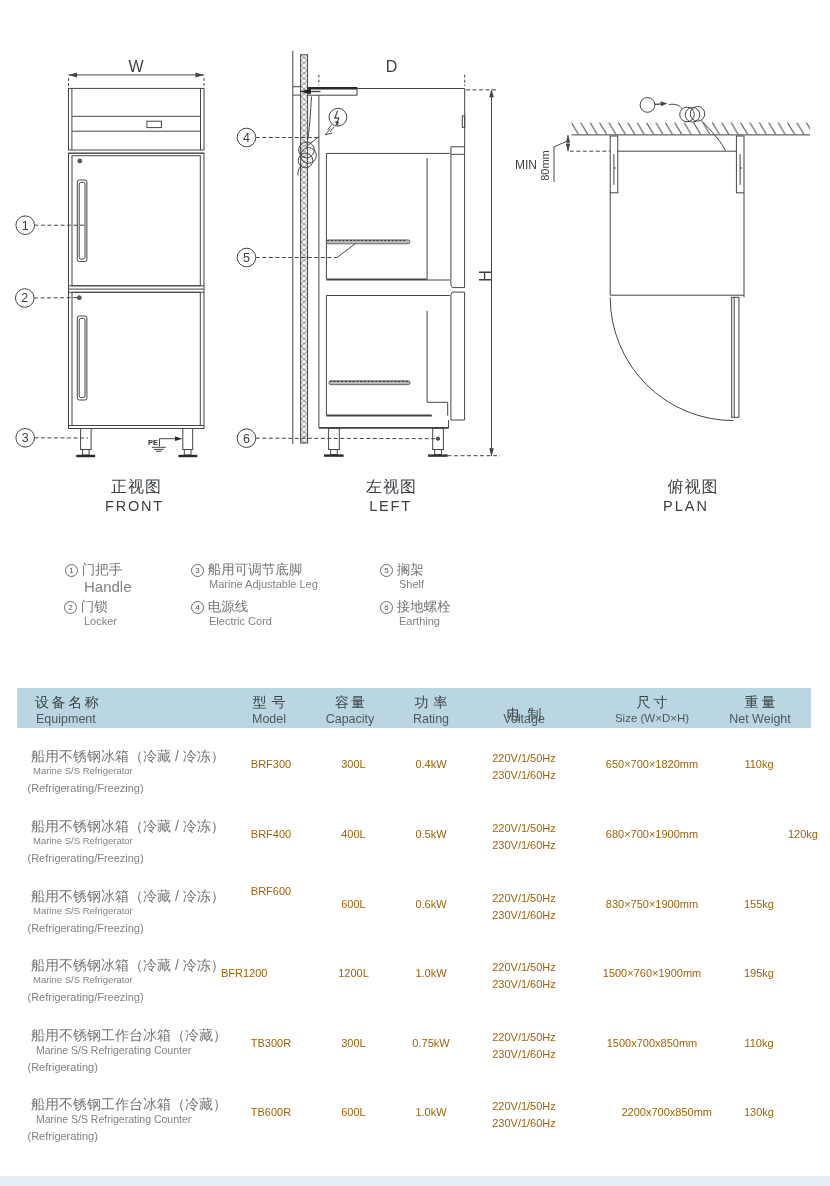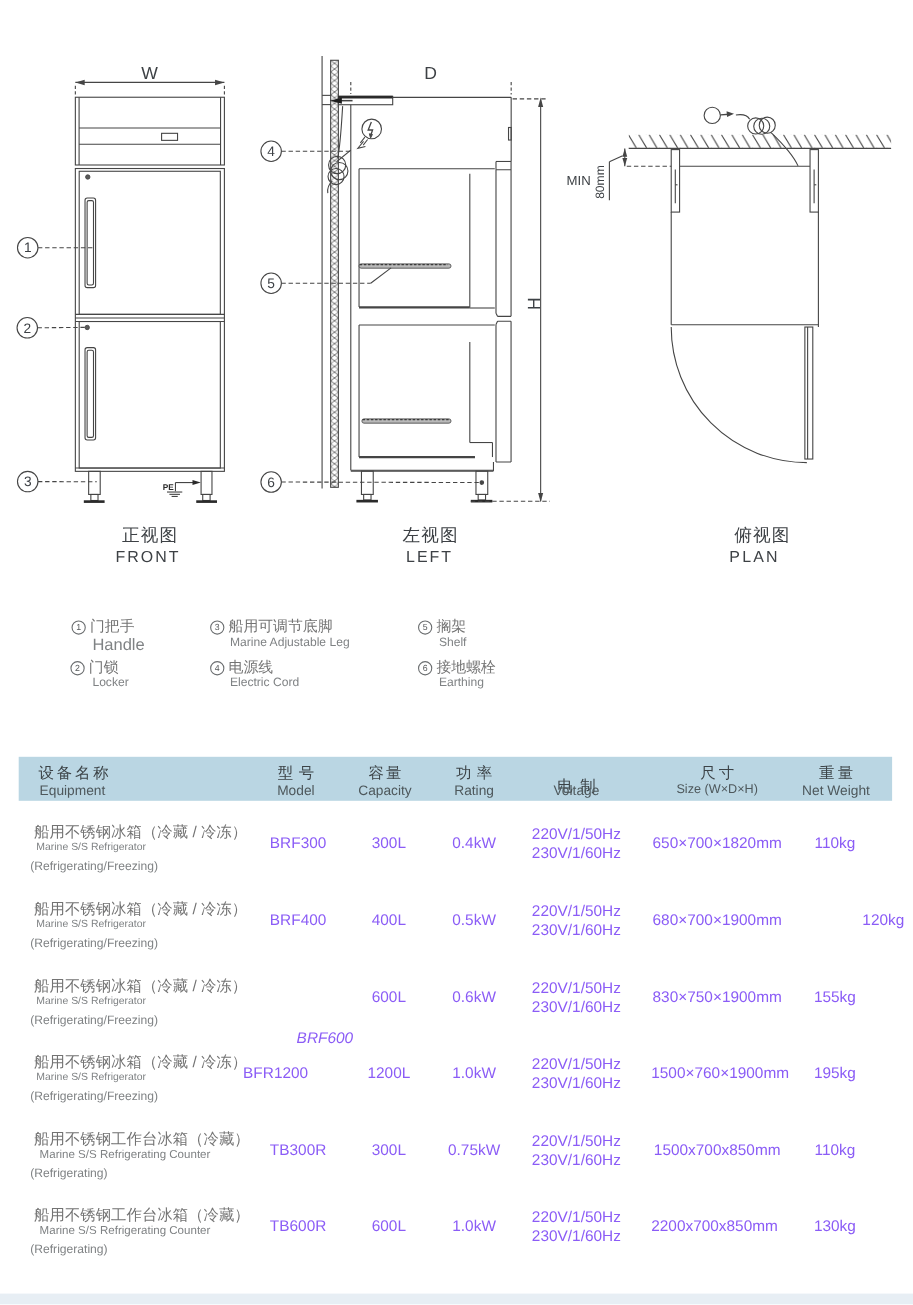--- a/index.html
+++ b/index.html
@@ -3,21 +3,21 @@
 <meta charset="utf-8">
 <style>
   html,body{margin:0;padding:0;}
   body{width:830px;height:1186px;background:#fff;font-family:"Liberation Sans",sans-serif;position:relative;overflow:hidden;}
   .abs{position:absolute;}
   .cjk{color:#737373;}
   .sub{color:#7f8284;}
   .num{display:inline-block;width:11px;height:11px;border:1px solid #6a6d6f;border-radius:50%;font-size:8px;line-height:11px;text-align:center;color:#55585a;vertical-align:1px;}
   .hcell{color:#3c4347;font-size:14px;}
   .hsub{color:#4e585c;font-size:12.5px;}
-  .val{color:#8b5cf6;font-size:14px;}
+  .val{color:#a16207;font-size:11px;}
 </style>
 </head>
 <body>
 
 <svg class="abs" style="left:0;top:0" width="830" height="530" viewBox="0 0 830 530" fill="none" stroke-linecap="butt">
 <defs>
 <pattern id="zig" width="7" height="10.4" patternUnits="userSpaceOnUse" patternTransform="translate(300.6,55)">
   <path d="M0,0 L7,5.2 L0,10.4" stroke="#4d4d4d" stroke-width="0.8" fill="none"></path>
   <path d="M7,0 L0,5.2 L7,10.4" stroke="#5a5a5a" stroke-width="0.6" fill="none"></path>
 </pattern>
@@ -384,21 +384,21 @@
 <div class="abs val" style="left:221px;top:827.5px;width:100px;text-align:center;">BRF400</div>
 <div class="abs val" style="left:303.5px;top:827.5px;width:100px;text-align:center;">400L</div>
 <div class="abs val" style="left:381px;top:827.5px;width:100px;text-align:center;">0.5kW</div>
 <div class="abs val" style="left:474px;top:819.5px;width:100px;text-align:center;line-height:17px;">220V/1/50Hz<br>230V/1/60Hz</div>
 <div class="abs val" style="left:592px;top:827.5px;width:120px;text-align:center;">680×700×1900mm</div>
 <div class="abs val" style="left:709px;top:827.5px;width:100px;text-align:center;margin-left:44px;">120kg</div>
 
 <div class="abs cjk" style="left:31px;top:887.5px;font-size:14px;">船用不锈钢冰箱（冷藏 / 冷冻）</div>
 <div class="abs sub" style="left:33px;top:905px;font-size:9.5px;">Marine S/S Refrigerator</div>
 <div class="abs sub" style="left:27.5px;top:922px;font-size:11px;">(Refrigerating/Freezing)</div>
-<div class="abs val" style="left:221px;top:935px;width:100px;text-align:right;font-style:italic;">BRF600</div>
+<div class="abs val" style="left:221px;top:885px;width:100px;text-align:center;">BRF600</div>
 <div class="abs val" style="left:303.5px;top:897.5px;width:100px;text-align:center;">600L</div>
 <div class="abs val" style="left:381px;top:897.5px;width:100px;text-align:center;">0.6kW</div>
 <div class="abs val" style="left:474px;top:889.5px;width:100px;text-align:center;line-height:17px;">220V/1/50Hz<br>230V/1/60Hz</div>
 <div class="abs val" style="left:592px;top:897.5px;width:120px;text-align:center;">830×750×1900mm</div>
 <div class="abs val" style="left:709px;top:897.5px;width:100px;text-align:center;">155kg</div>
 
 <div class="abs cjk" style="left:31px;top:956.5px;font-size:14px;">船用不锈钢冰箱（冷藏 / 冷冻）</div>
 <div class="abs sub" style="left:33px;top:974px;font-size:9.5px;">Marine S/S Refrigerator</div>
 <div class="abs sub" style="left:27.5px;top:991px;font-size:11px;">(Refrigerating/Freezing)</div>
 <div class="abs val" style="left:221px;top:966.5px;width:100px;text-align:left;">BFR1200</div>
@@ -418,16 +418,16 @@
 <div class="abs val" style="left:592px;top:1036.5px;width:120px;text-align:center;">1500x700x850mm</div>
 <div class="abs val" style="left:709px;top:1036.5px;width:100px;text-align:center;">110kg</div>
 
 <div class="abs cjk" style="left:31px;top:1095.5px;font-size:14px;">船用不锈钢工作台冰箱（冷藏）</div>
 <div class="abs sub" style="left:36px;top:1113px;font-size:10.5px;">Marine S/S Refrigerating Counter</div>
 <div class="abs sub" style="left:27.5px;top:1130px;font-size:11px;">(Refrigerating)</div>
 <div class="abs val" style="left:221px;top:1105.5px;width:100px;text-align:center;">TB600R</div>
 <div class="abs val" style="left:303.5px;top:1105.5px;width:100px;text-align:center;">600L</div>
 <div class="abs val" style="left:381px;top:1105.5px;width:100px;text-align:center;">1.0kW</div>
 <div class="abs val" style="left:474px;top:1097.5px;width:100px;text-align:center;line-height:17px;">220V/1/50Hz<br>230V/1/60Hz</div>
-<div class="abs val" style="left:592px;top:1105.5px;width:120px;text-align:left;">2200x700x850mm</div>
+<div class="abs val" style="left:592px;top:1105.5px;width:120px;text-align:right;">2200x700x850mm</div>
 <div class="abs val" style="left:709px;top:1105.5px;width:100px;text-align:center;">130kg</div>
 
 <div class="abs" style="left:0;top:1176px;width:830px;height:10px;background:#e7eef4;"></div>
 
 </body></html>

